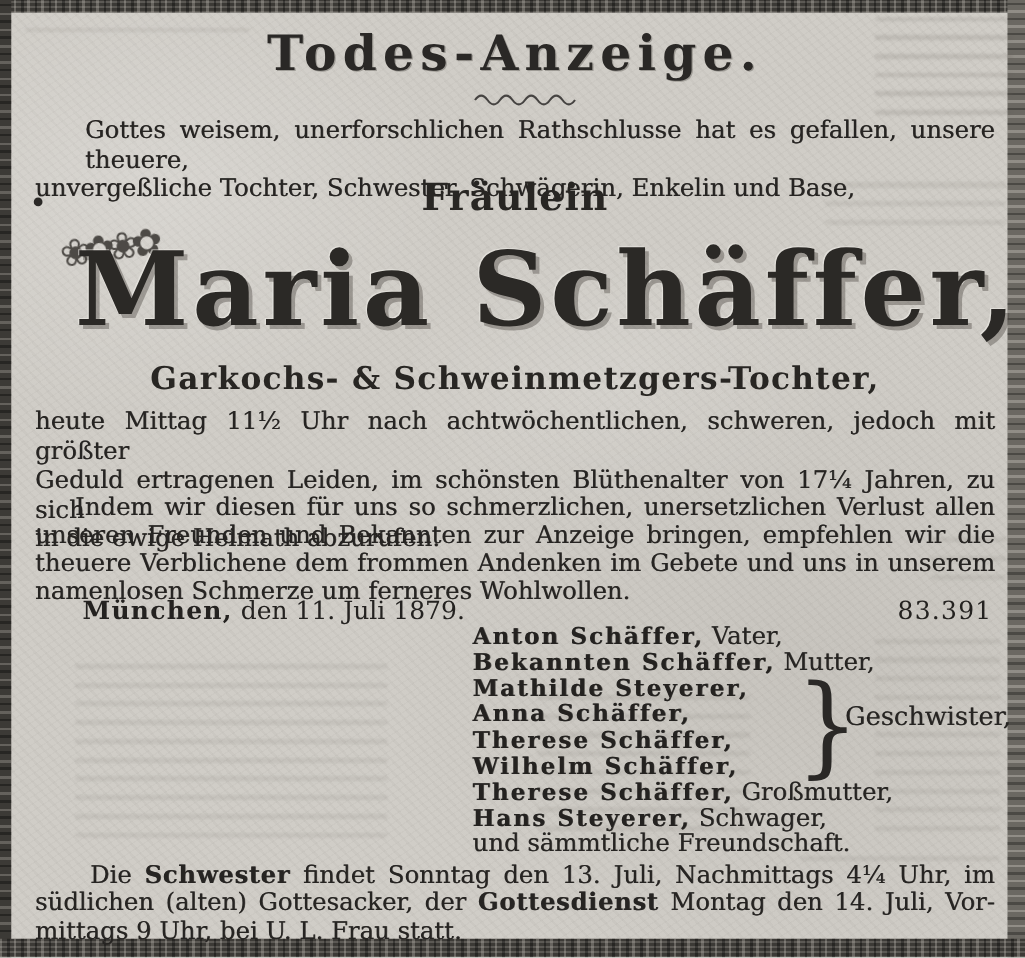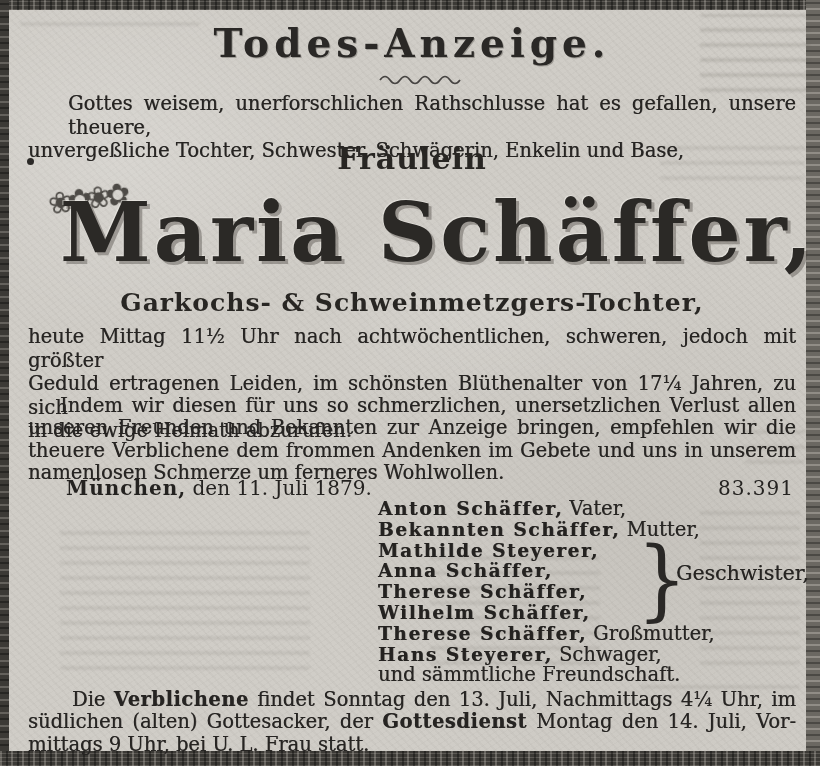--- a/index.html
+++ b/index.html
@@ -193,18 +193,18 @@
     <span class="m-row"><span class="m-name">Therese Schäffer,</span><span class="m-rel"></span></span>
     <span class="m-row"><span class="m-name">Wilhelm Schäffer,</span><span class="m-rel"></span></span>
     <span class="m-row"><span class="m-name">Therese Schäffer,</span><span class="m-rel"> Großmutter,</span></span>
     <span class="m-row"><span class="m-name">Hans Steyerer,</span><span class="m-rel"> Schwager,</span></span>
     <span class="m-row"><span class="m-name"></span><span class="m-rel">und sämmtliche Freundschaft.</span></span>
     <span class="brace">}</span>
     <span class="brace-label">Geschwister,</span>
   </div>
 
   <div class="para" id="para-funeral">
-    <span class="jline indent3"><span>Die </span><span class="b">Verblichene</span><span> findet Sonntag den 13. Juli, Nachmittags 4¼ Uhr, im</span></span>
+    <span class="jline indent3"><span>Die </span><span class="b">Schwester</span><span> findet Sonntag den 13. Juli, Nachmittags 4¼ Uhr, im</span></span>
     <span class="jline"><span>südlichen (alten) Gottesacker, der </span><span class="b">Gottesdienst</span><span> Montag den 14. Juli, Vor-</span></span>
     <span class="jline last">mittags 9 Uhr, bei U. L. Frau statt.</span>
   </div>
 
 </div>
 
 </body></html>

